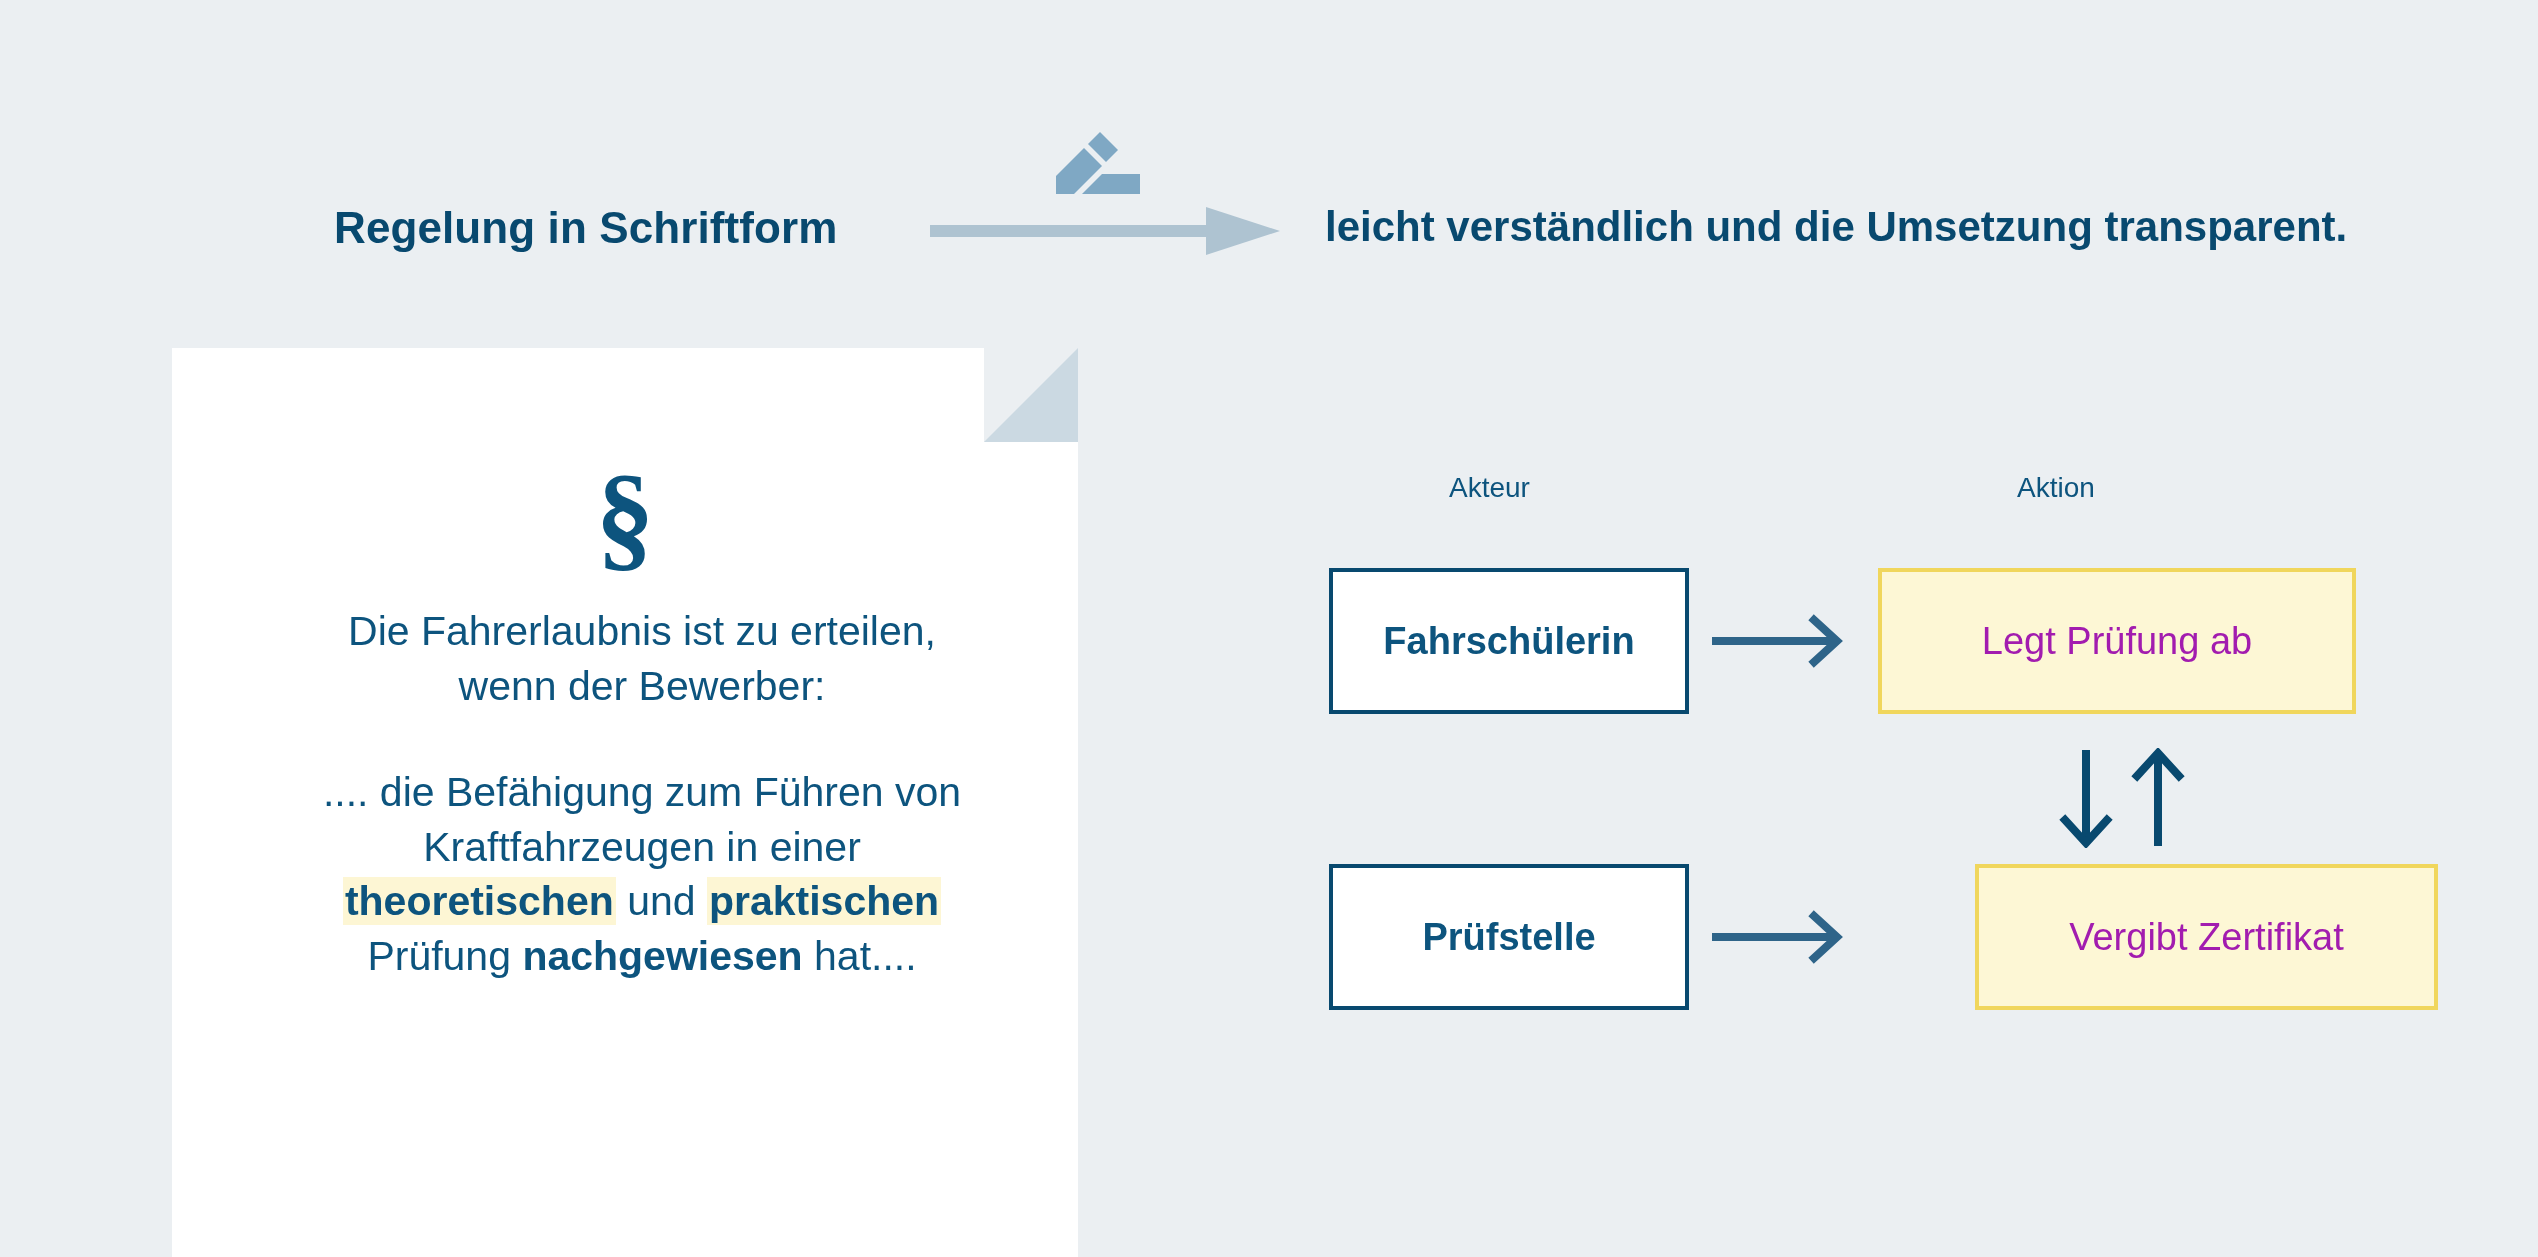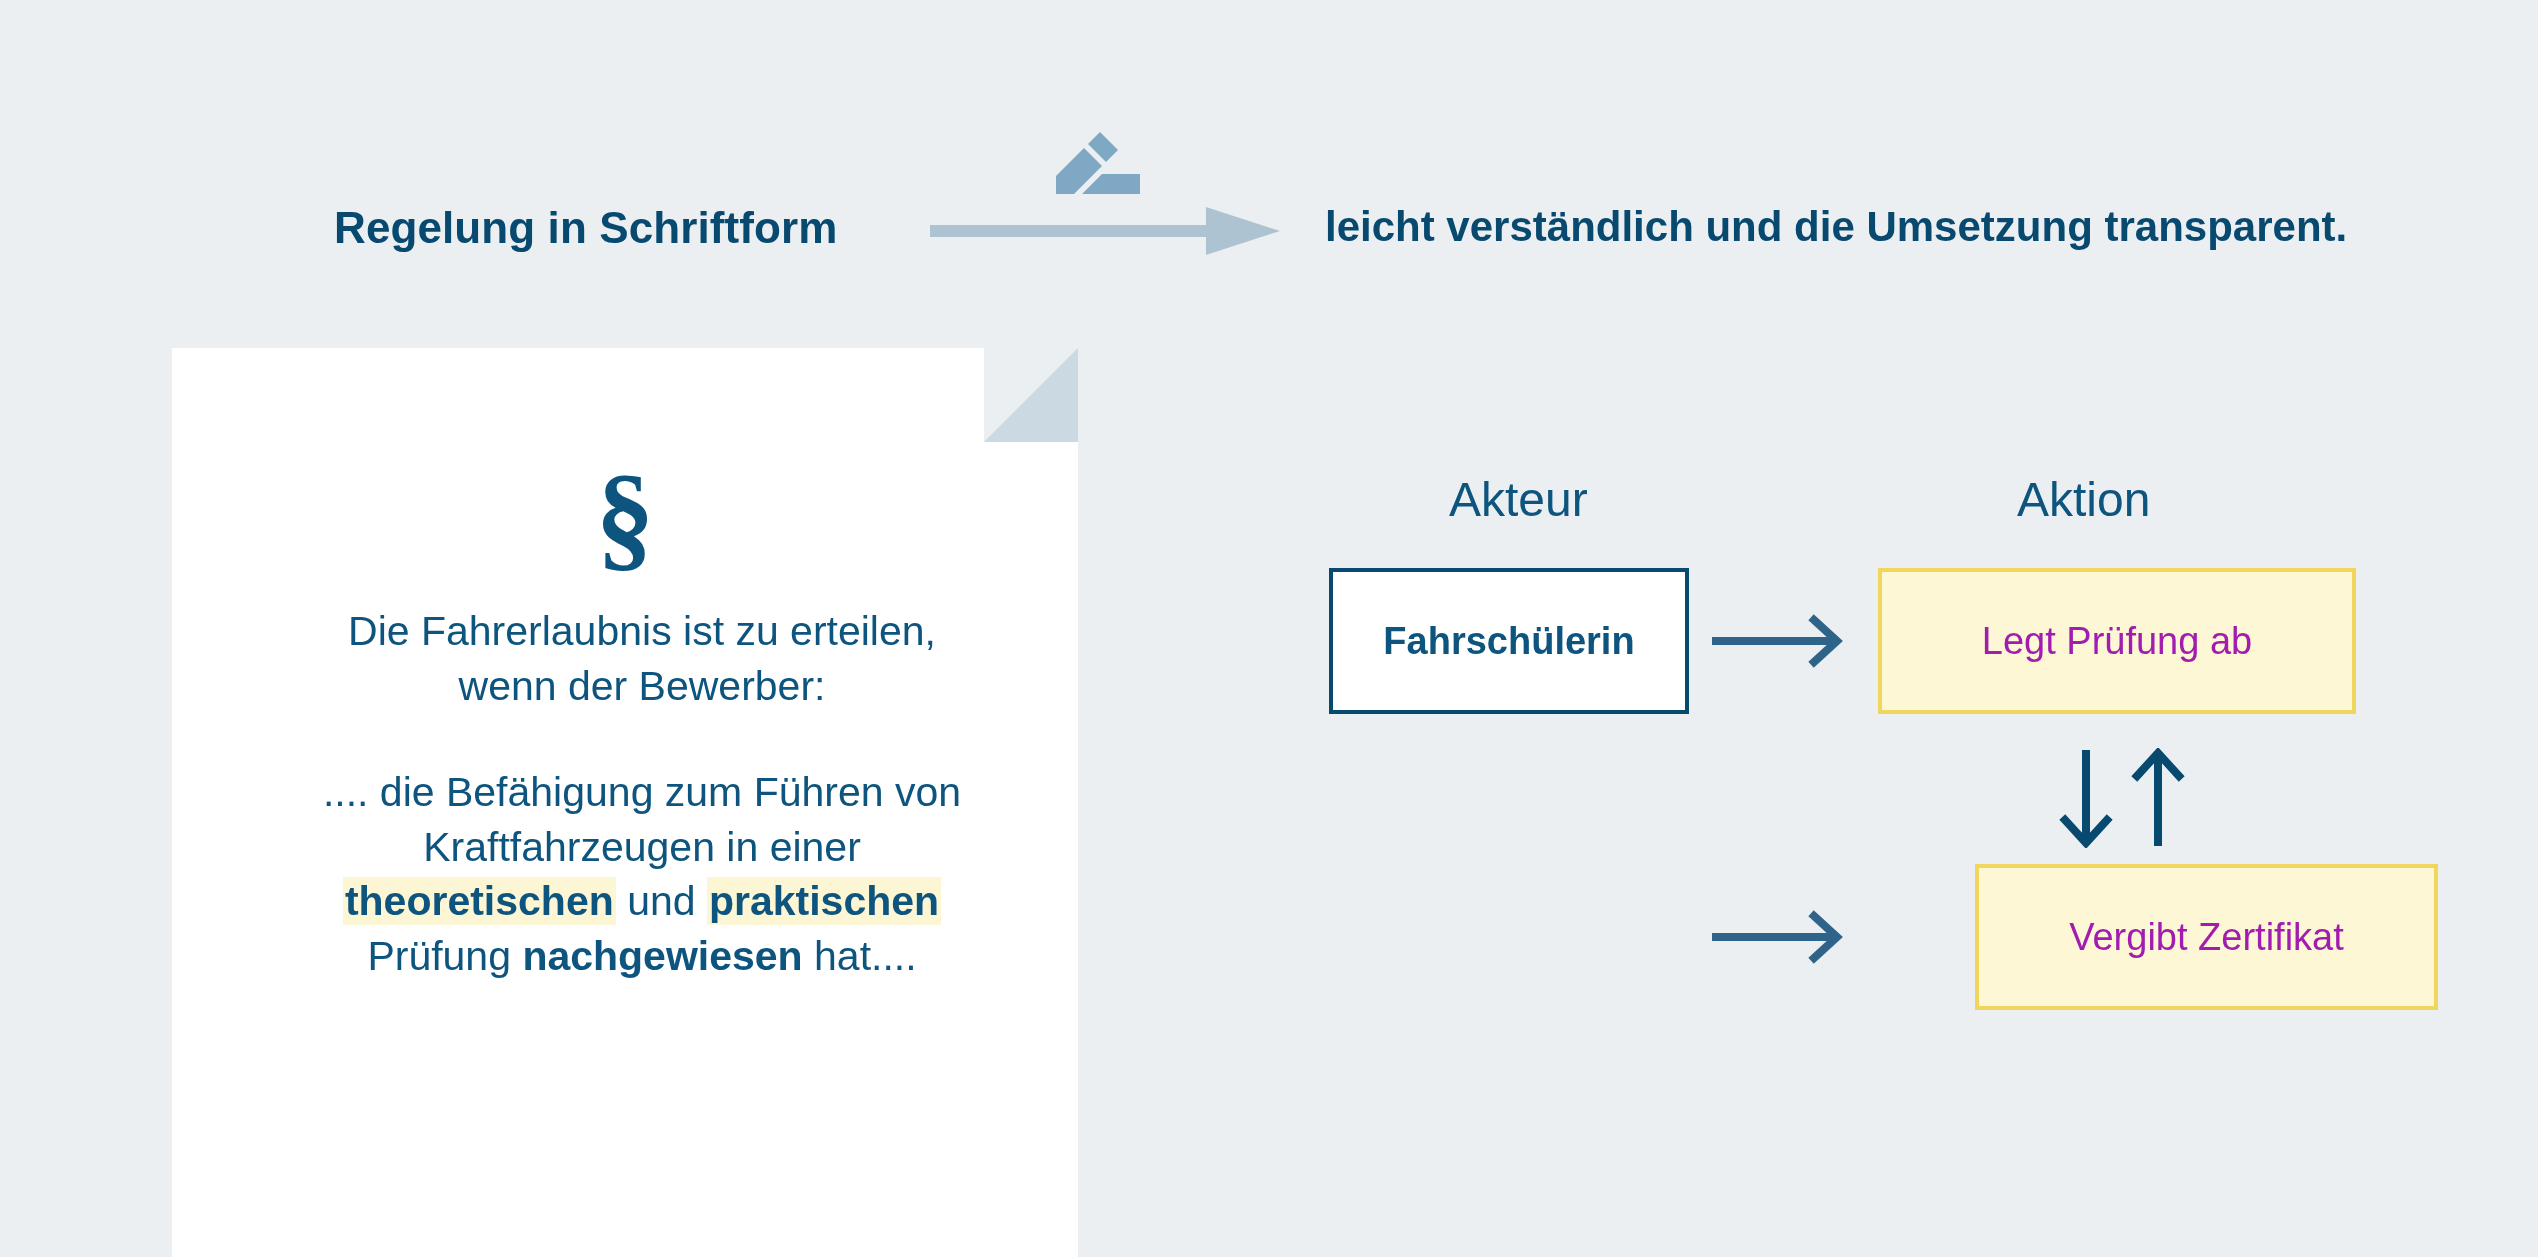--- a/index.html
+++ b/index.html
@@ -113,21 +113,21 @@
   #doc-body .gap { height: 52px; }
   .hl {
     background: #fdf6d4;
     font-weight: bold;
     padding: 1px 2px;
   }
   .bold { font-weight: bold; }
 
   
   .col-head {
-    font-size: 48px;
+    font-size: 28px;
     color: #0d547e;
     white-space: nowrap;
     font-weight: 500;
   }
   #head-akteur { left: 1449px; top: 472px; }
   #head-aktion { left: 2017px; top: 472px; }
 
   .actor-box {
     width: 360px;
     height: 146px;
@@ -248,20 +248,23 @@
         <polyline points="15,72 36,95 57,72" fill="none" stroke="#08496f" stroke-width="8" stroke-linecap="square"></polyline>
       </g>
 
       <g>
         <line x1="108" y1="98" x2="108" y2="8" stroke="#08496f" stroke-width="8"></line>
         <polyline points="87,28 108,5 129,28" fill="none" stroke="#08496f" stroke-width="8" stroke-linecap="square"></polyline>
       </g>
     </svg>
   </div>
 
+  <div class="abs actor-box" id="actor-box-2">
+    <span>Prüfstelle</span>
+  </div>
 
   <div class="abs h-arrow" id="h-arrow-2">
     <svg viewBox="0 0 140 54" width="140" height="54" aria-hidden="true">
       <line x1="2" y1="27" x2="124" y2="27" stroke="#2e6489" stroke-width="8"></line>
       <polyline points="104,6 127,27 104,48" fill="none" stroke="#2e6489" stroke-width="8" stroke-linecap="square" stroke-linejoin="miter"></polyline>
     </svg>
   </div>
 
   <div class="abs action-box" id="action-box-2">
     <span>Vergibt Zertifikat</span>

